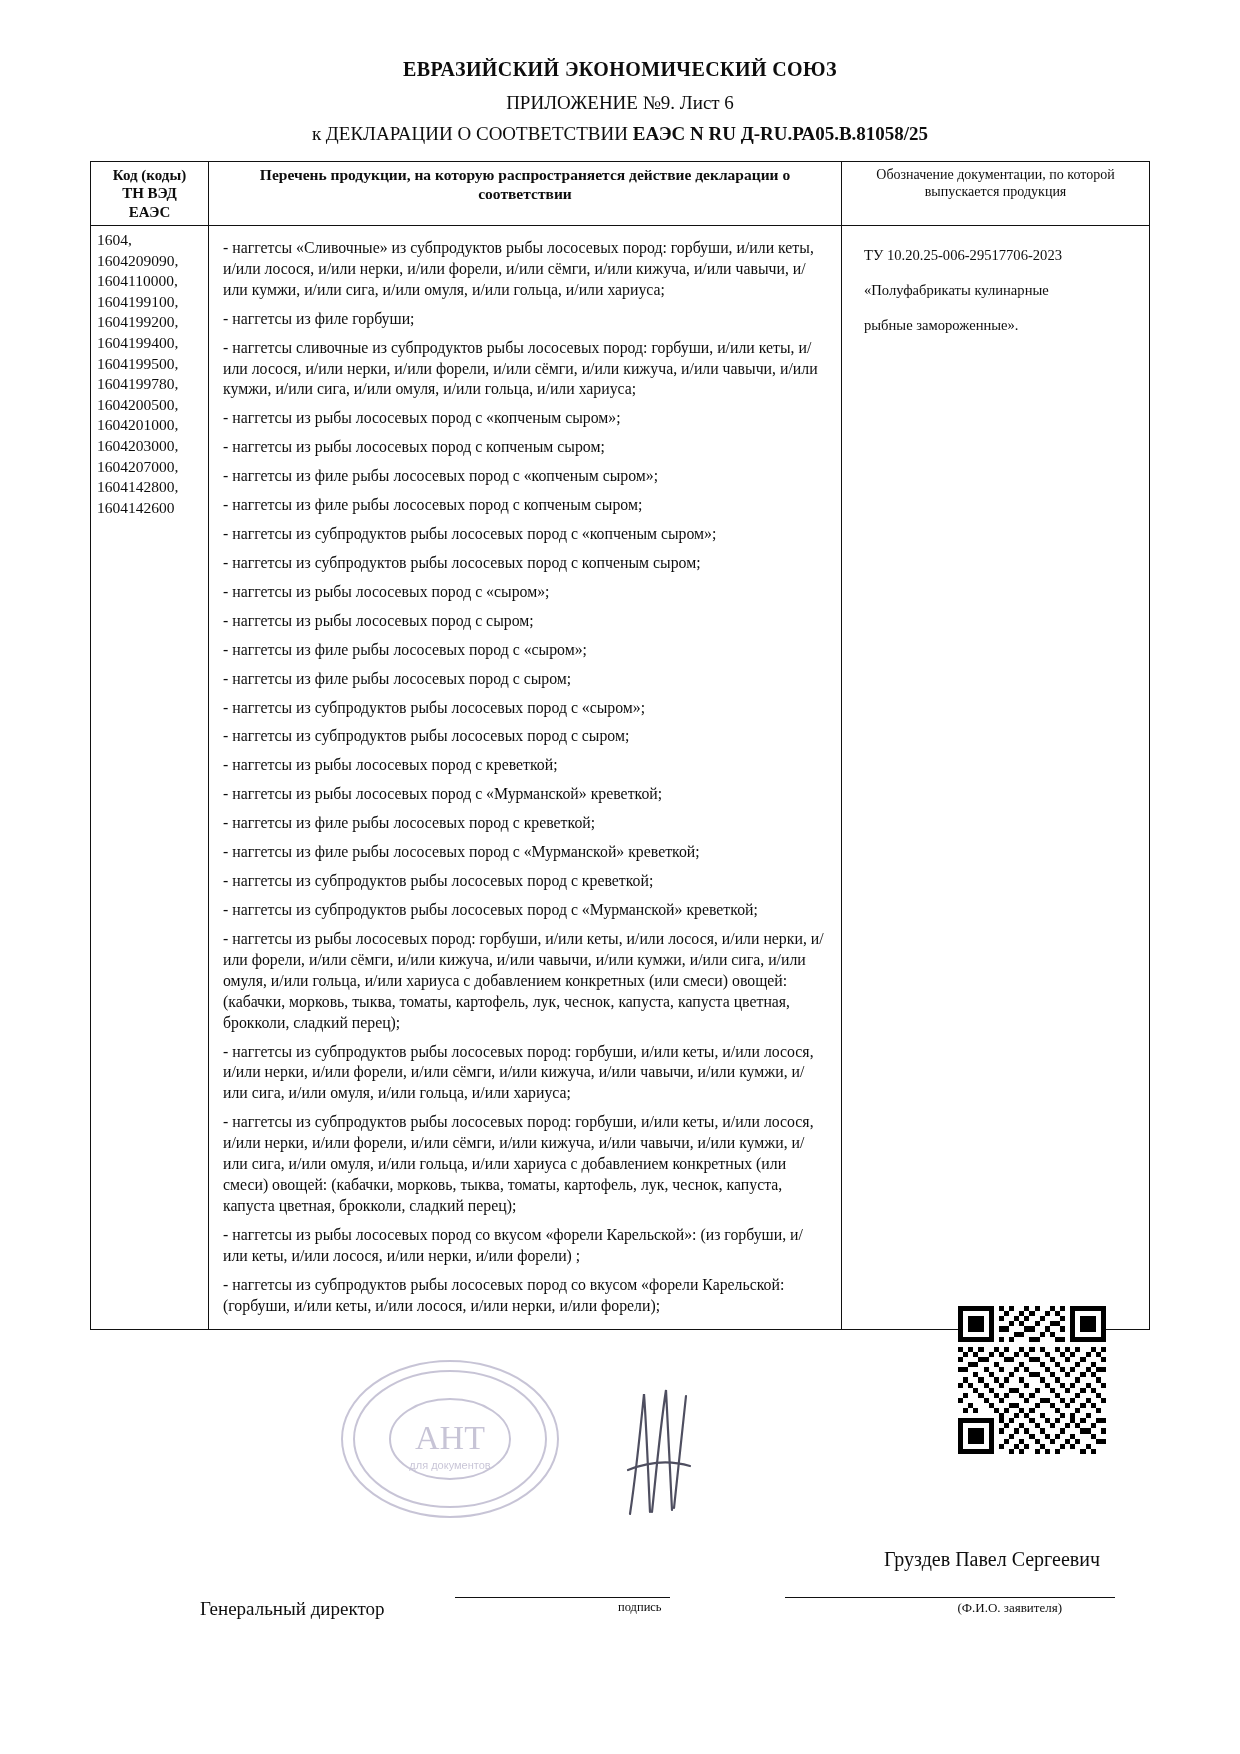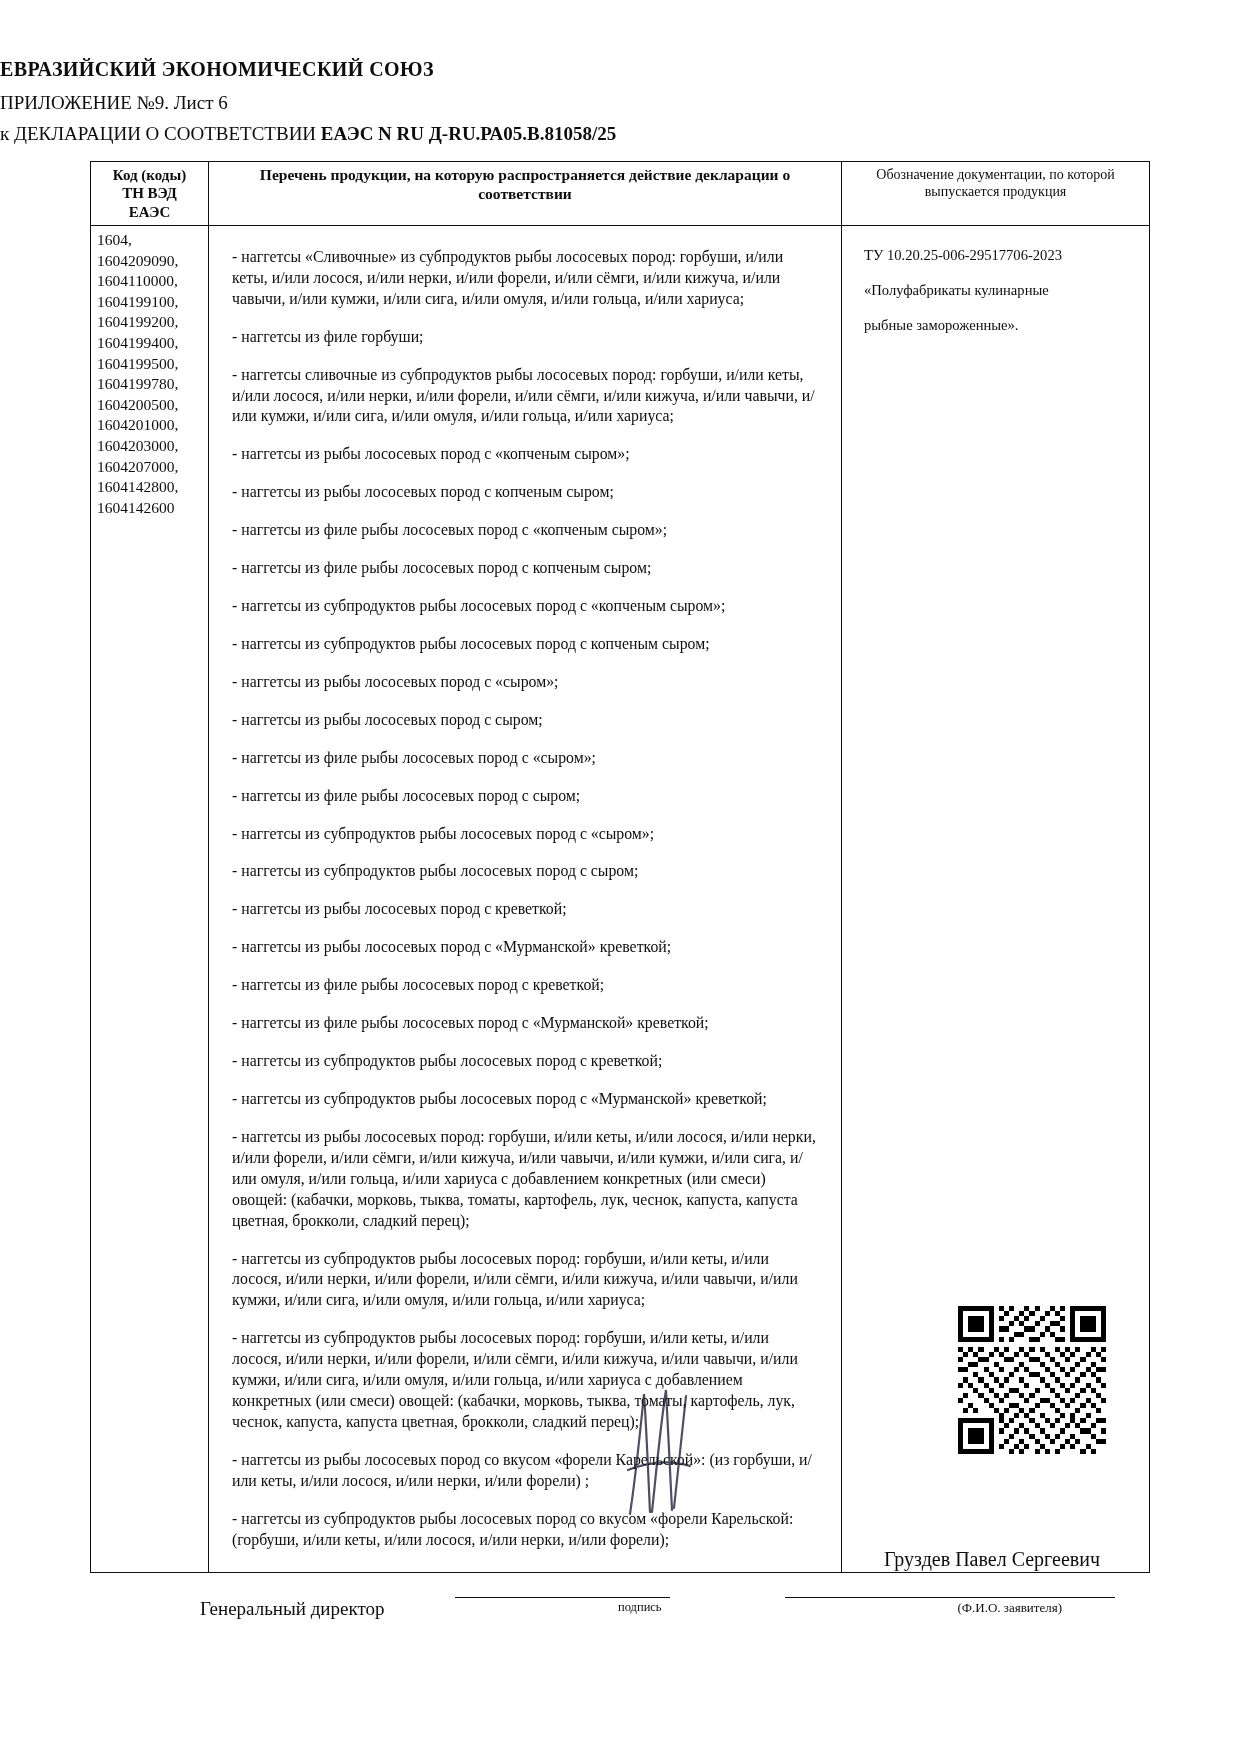--- a/index.html
+++ b/index.html
@@ -16,21 +16,21 @@
     overflow: hidden;
   }
   .page {
     position: relative;
     width: 1240px;
     height: 1754px;
     box-sizing: border-box;
     padding: 0;
   }
   .header {
-    text-align: left;
+    text-align: center;
     padding-top: 58px;
   }
   .hdr-title {
     font-size: 20px;
     font-weight: bold;
     letter-spacing: 0.4px;
   }
   .hdr-sub {
     font-size: 19px;
     margin-top: 11px;
@@ -76,21 +76,21 @@
     white-space: pre-line;
   }
   td.list {
     font-size: 15.8px;
     line-height: 1.325;
     padding-top: 8px;
     padding-left: 8px;
     padding-right: 6px;
   }
   td.list .ln {
-    margin: 17px;
+    margin: 8px;
     text-indent: 0;
   }
   td.doc {
     font-size: 14.6px;
     line-height: 1.3;
     padding-top: 8px;
     padding-left: 8px;
   }
   td.doc .ln { margin: 16px; }
 
@@ -491,20 +491,31 @@
           <rect x="12" y="28" width="1" height="1"></rect>
           <rect x="15" y="28" width="1" height="1"></rect>
           <rect x="17" y="28" width="1" height="1"></rect>
           <rect x="19" y="28" width="1" height="1"></rect>
           <rect x="24" y="28" width="1" height="1"></rect>
           <rect x="26" y="28" width="1" height="1"></rect>
       </g>
     </svg>
   </div>
 
+  <div class="stamp">
+    <svg width="230" height="180" viewBox="0 0 230 180">
+      <g fill="none" stroke="#4a3f7a" stroke-width="2">
+        <ellipse cx="115" cy="90" rx="108" ry="78"></ellipse>
+        <ellipse cx="115" cy="90" rx="96" ry="68"></ellipse>
+        <ellipse cx="115" cy="90" rx="60" ry="40"></ellipse>
+      </g>
+      <text x="115" y="100" font-family="'Liberation Serif', serif" font-size="34" fill="#4a3f7a" text-anchor="middle">АНТ</text>
+      <text x="115" y="120" font-family="'Liberation Sans', sans-serif" font-size="11" fill="#4a3f7a" text-anchor="middle">для документов</text>
+    </svg>
+  </div>
 
   <div class="signature">
     <svg width="120" height="150" viewBox="0 0 120 150">
       <g fill="none" stroke="#14142b" stroke-width="2.2" stroke-linecap="round">
         <path d="M30 140 C 36 100, 40 60, 44 20 C 46 45, 48 95, 50 138"></path>
         <path d="M52 138 C 56 100, 60 55, 66 16 C 68 50, 70 100, 72 136"></path>
         <path d="M74 134 C 78 98, 82 58, 86 22"></path>
         <path d="M28 96 C 48 88, 70 86, 90 92"></path>
       </g>
     </svg>

